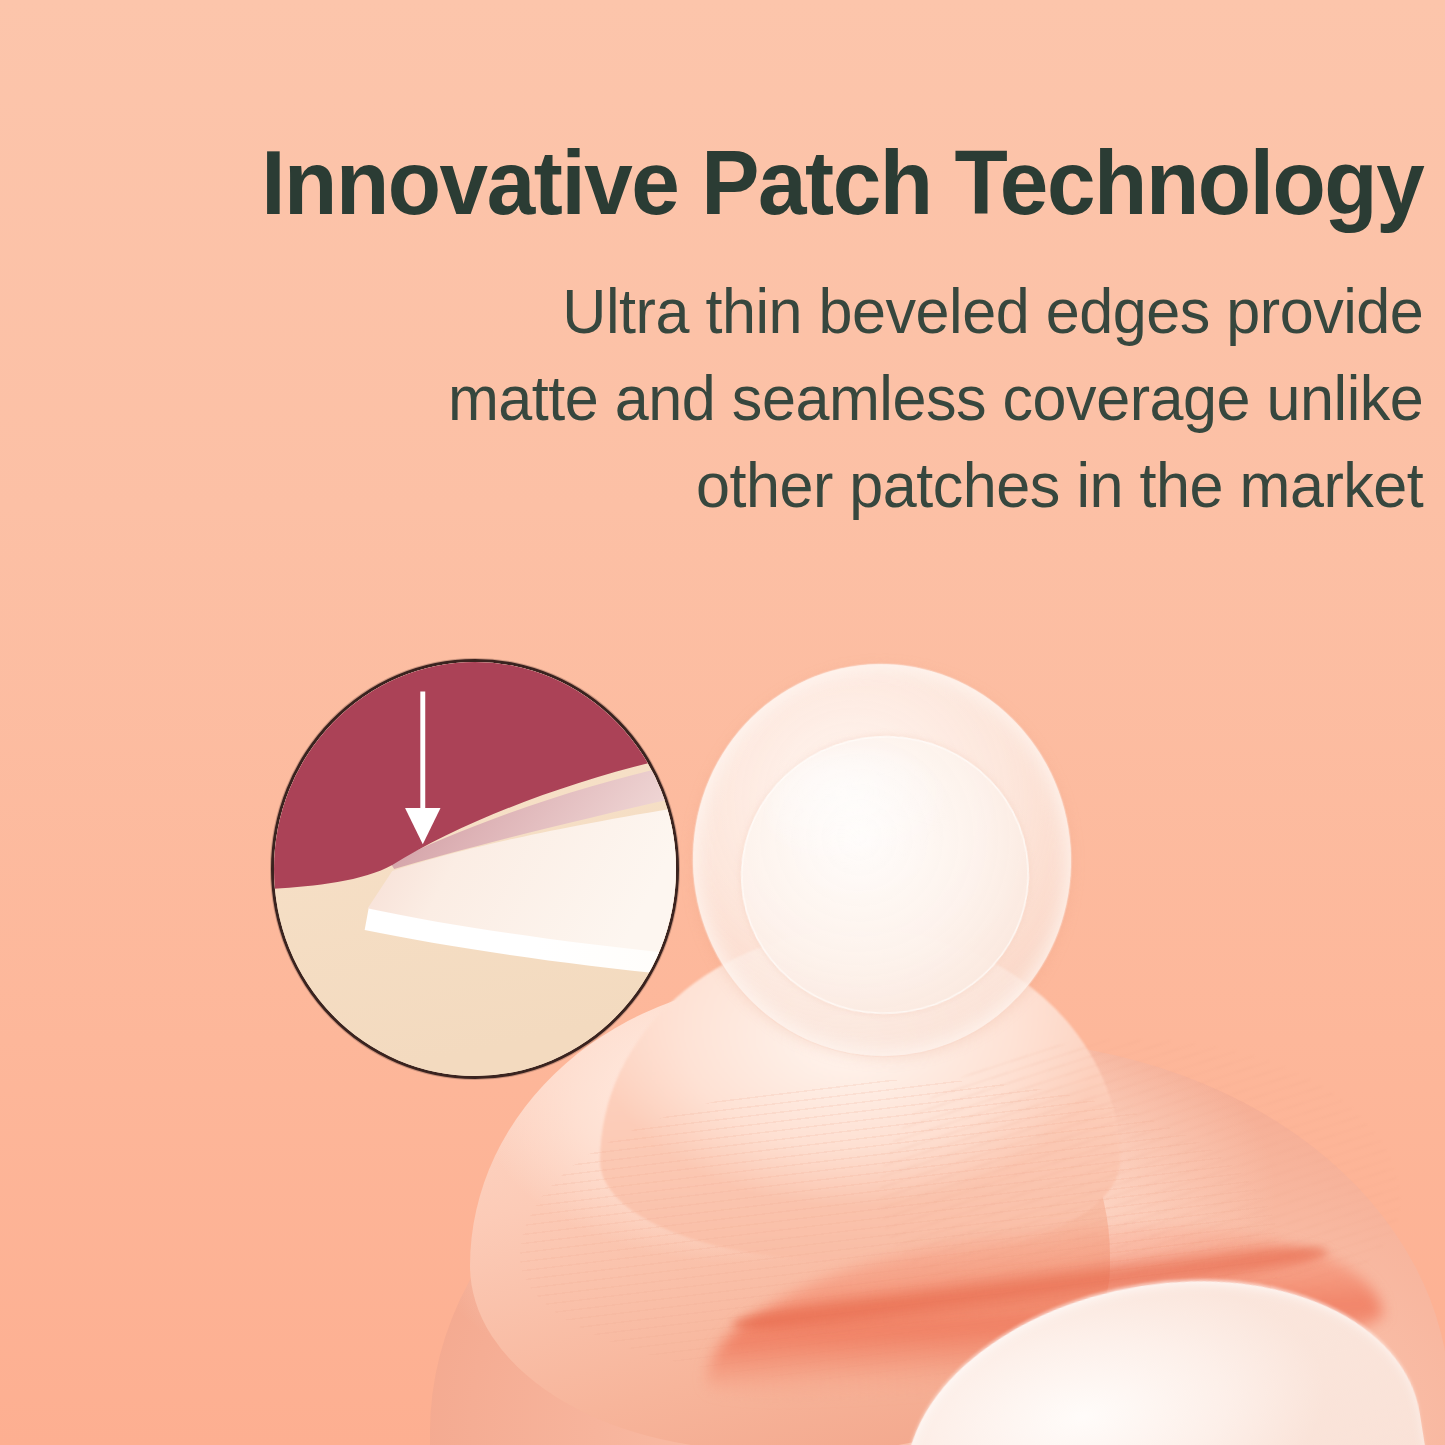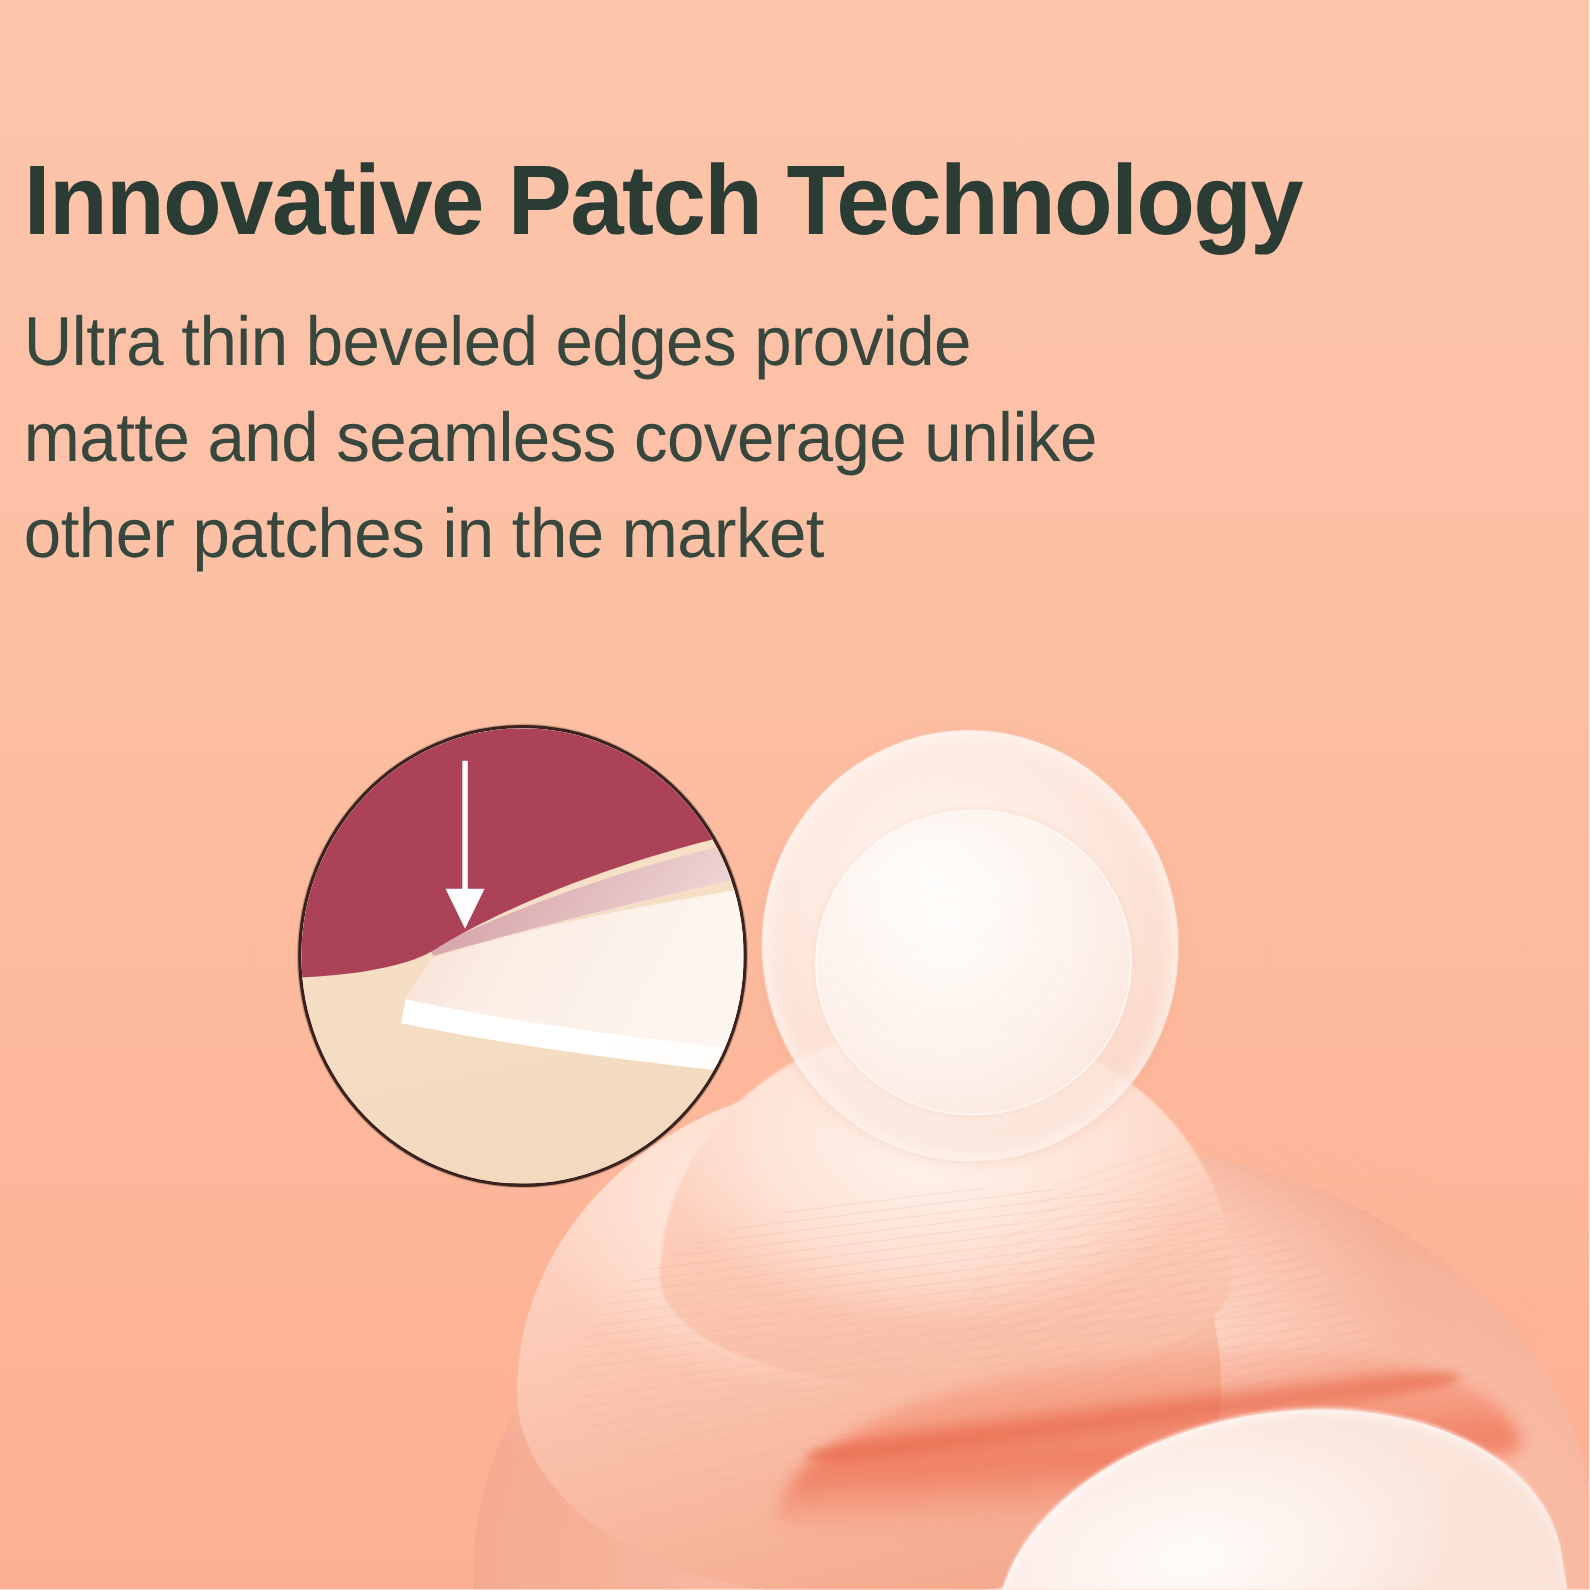--- a/index.html
+++ b/index.html
@@ -13,21 +13,21 @@
     position:relative;
     width:1445px; height:1445px;
     background:linear-gradient(180deg,#FCC5AB 0%, #FCC0A5 35%, #FDB79A 72%, #FDAF91 100%);
     overflow:hidden;
   }
 
   
   .textblock {
     position:absolute; left:0; top:0;
     width:1445px;
-    text-align:left;
+    text-align:right;
     z-index:40;
   }
   .headline {
     font-family:"Liberation Sans", sans-serif;
     font-weight:bold;
     font-size:90px;
     line-height:1.02;
     letter-spacing:-1.5px;
     color:#2B3C34;
     padding-top:138px;

